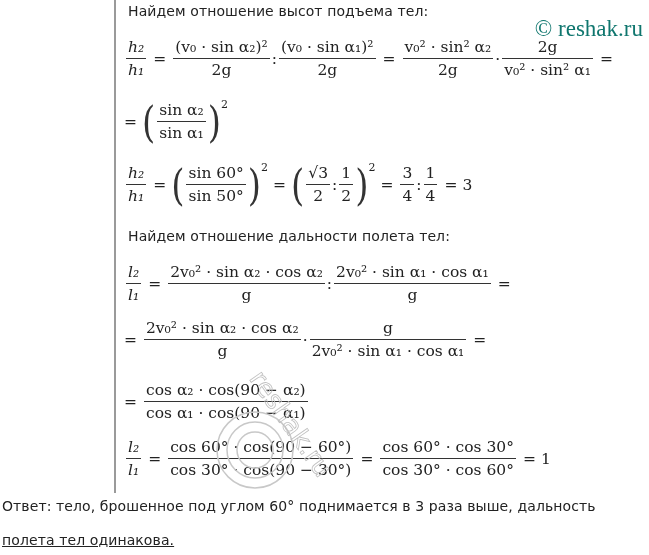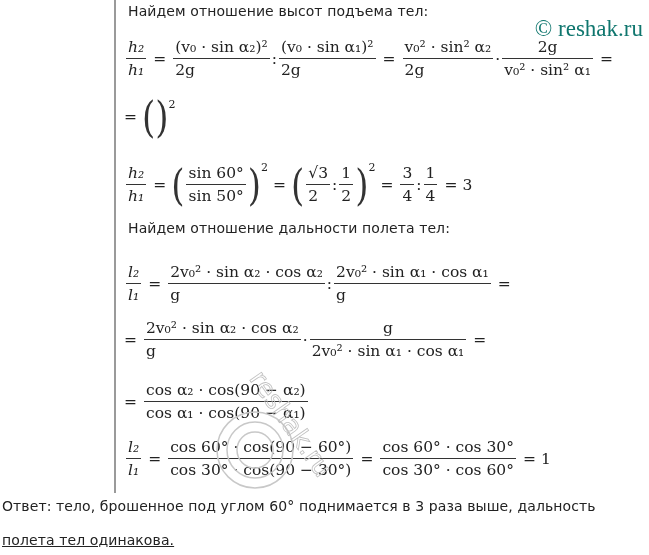--- a/index.html
+++ b/index.html
@@ -15,21 +15,21 @@
   .text {
     position: absolute; font-family: "DejaVu Sans", sans-serif; font-size: 14px; color: #222;
     letter-spacing: 0.1px; white-space: nowrap;
   }
   .row {
     position: absolute; display: flex; align-items: center; white-space: nowrap;
     font-family: "DejaVu Serif", serif; font-size: 15.5px; color: #222;
   }
   .frac { display: inline-flex; flex-direction: column; align-items: center; vertical-align: middle; margin: 0 2px; }
   .frac .num { padding: 0 2px 1px 2px; line-height: 20px; }
-  .frac .den { padding: 1px 2px 0 2px; line-height: 20px; border-top: 1px solid #333; width: 100%; box-sizing: border-box; }
+  .frac .den { padding: 1px 2px 0 2px; line-height: 20px; border-top: 1px solid #333; width: 100%; text-align: center; box-sizing: border-box; }
   .op { margin: 0 5px; }
   i { font-style: italic; }
   .paren { font-size: 34px; line-height: 34px; transform: scaleY(1.25); display: inline-block; font-weight: 100; color: #333; }
   .pw { align-self: flex-start; font-size: 11px; margin-top: -2px; }
   .wm {
     position: absolute; left: 200px; top: 355px; width: 150px; height: 150px; pointer-events: none;
   }
 </style>
 </head>
 <body>
@@ -63,20 +63,24 @@
   <span class="frac">
       <span class="num">2g</span>
       <span class="den">v₀² · sin² α₁</span>
     </span>
   <span class="op">=</span>
 </div>
 
 <div class="row" style="left:124px; top:100px;">
   <span class="op" style="margin-left:0">=</span>
   <span class="paren">(</span>
+  <span class="frac">
+      <span class="num">sin α₂</span>
+      <span class="den">sin α₁</span>
+    </span>
   <span class="paren">)</span>
   <span class="pw">2</span>
 </div>
 
 <div class="row" style="left:124px; top:163px;">
   <span class="frac">
       <i class="num">h₂</i>
       <i class="den">h₁</i>
     </span>
   <span class="op">=</span>
@@ -107,21 +111,21 @@
     </span>
   <span>:</span>
   <span class="frac">
       <span class="num">1</span>
       <span class="den">4</span>
     </span>
   <span class="op">=</span>
   <span>3</span>
 </div>
 
-<div class="text" style="left:128px; top:220px;">Найдем отношение дальности полета тел:</div>
+<div class="text" style="left:128px; top:228px;">Найдем отношение дальности полета тел:</div>
 
 <div class="row" style="left:124px; top:262px;">
   <span class="frac">
       <i class="num">l₂</i>
       <i class="den">l₁</i>
     </span>
   <span class="op">=</span>
   <span class="frac">
       <span class="num">2v₀² · sin α₂ · cos α₂</span>
       <span class="den">g</span>

